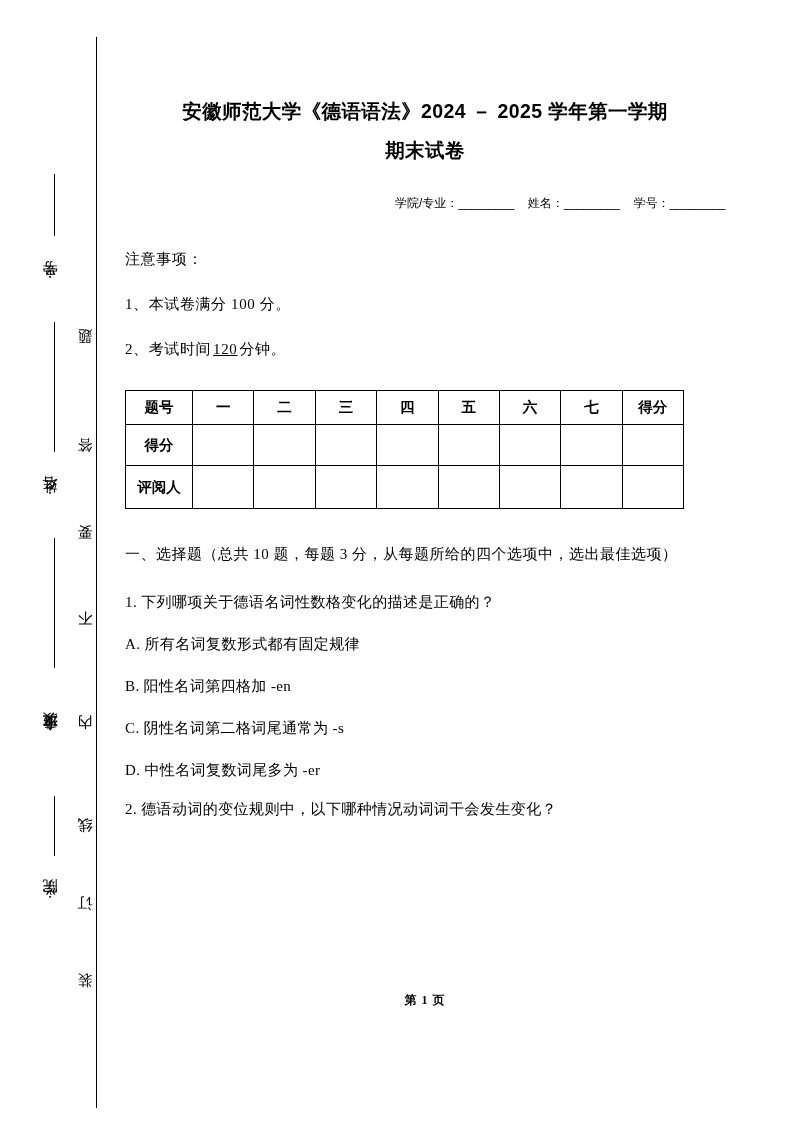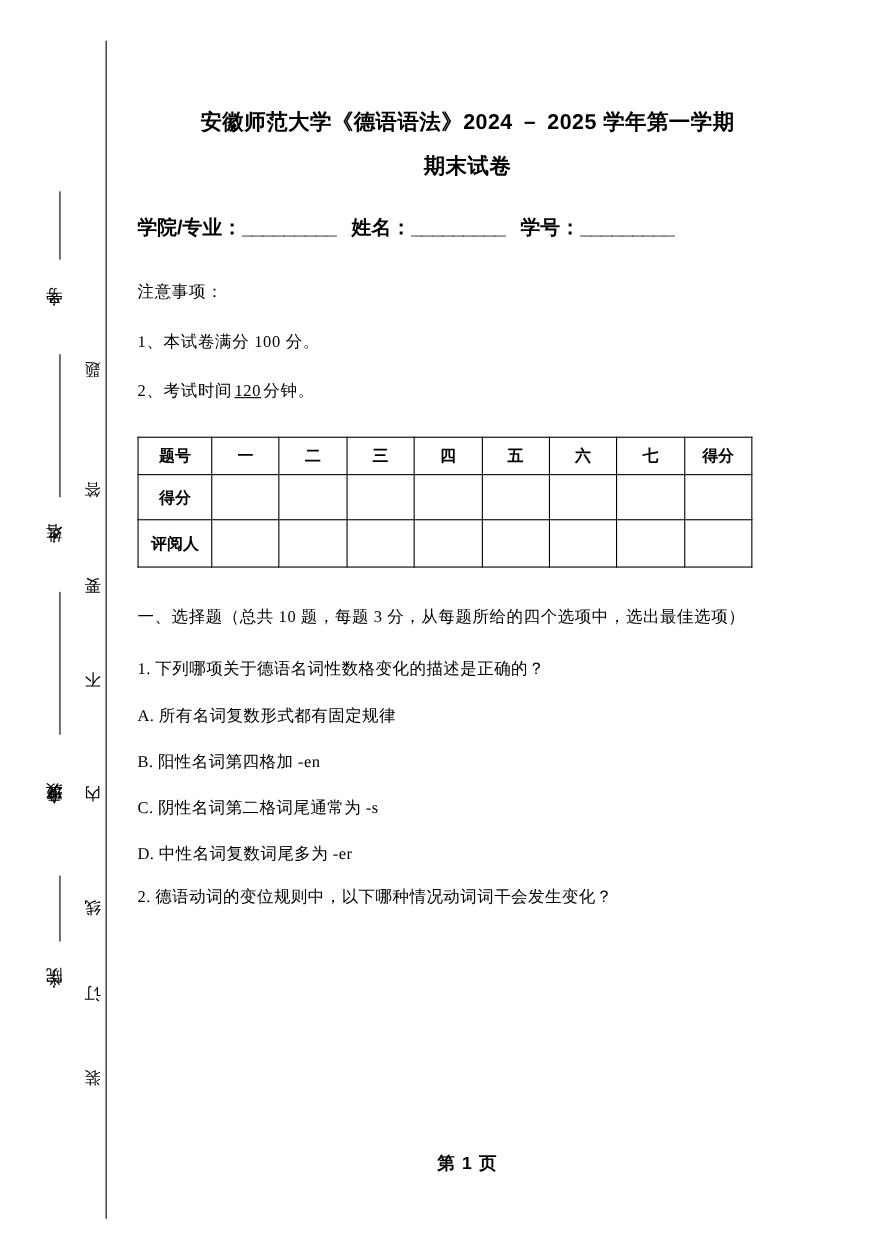--- a/index.html
+++ b/index.html
@@ -86,27 +86,28 @@
     padding-top: 91px;
     font-size: 19.5px;
     font-weight: bold;
     line-height: 40px;
     text-align: center;
     letter-spacing: 0.4px;
     font-family: "Liberation Sans", "DejaVu Sans", sans-serif;
   }
   #exam-title .title-line2 {
     display: block;
+    font-family: Liberation Serif, serif;
   }
 
   #info-row {
     margin-top: 24px;
-    text-align: left;
-    font-size: 18px;
-    font-weight: bold;
+    text-align: right;
+    font-size: 12px;
+    font-weight: normal;
     font-family: "Liberation Sans", "DejaVu Sans", sans-serif;
     white-space: nowrap;
   }
   #info-row .blank {
     letter-spacing: -0.5px;
   }
   #info-row .gap {
     display: inline-block;
     width: 14px;
   }
@@ -163,26 +164,26 @@
     font-size: 15px;
     line-height: 1;
     letter-spacing: 0.4px;
   }
   .opt-tag { margin-right: 4px; }
   .lat { font-family: "Liberation Serif", "DejaVu Serif", serif; }
 
   #page-footer {
     position: absolute;
     left: 0;
-    top: 1048px;
+    top: 992px;
     width: 600px;
     text-align: center;
-    font-size: 16px;
+    font-size: 12px;
     font-weight: bold;
-    font-family: Liberation Sans, sans-serif;
+    font-family: Liberation Serif, serif;
     letter-spacing: 1px;
   }
 </style>
 </head>
 <body>
 
 <div id="binding-margin">
 
   <div id="binding-rule"></div>
 

